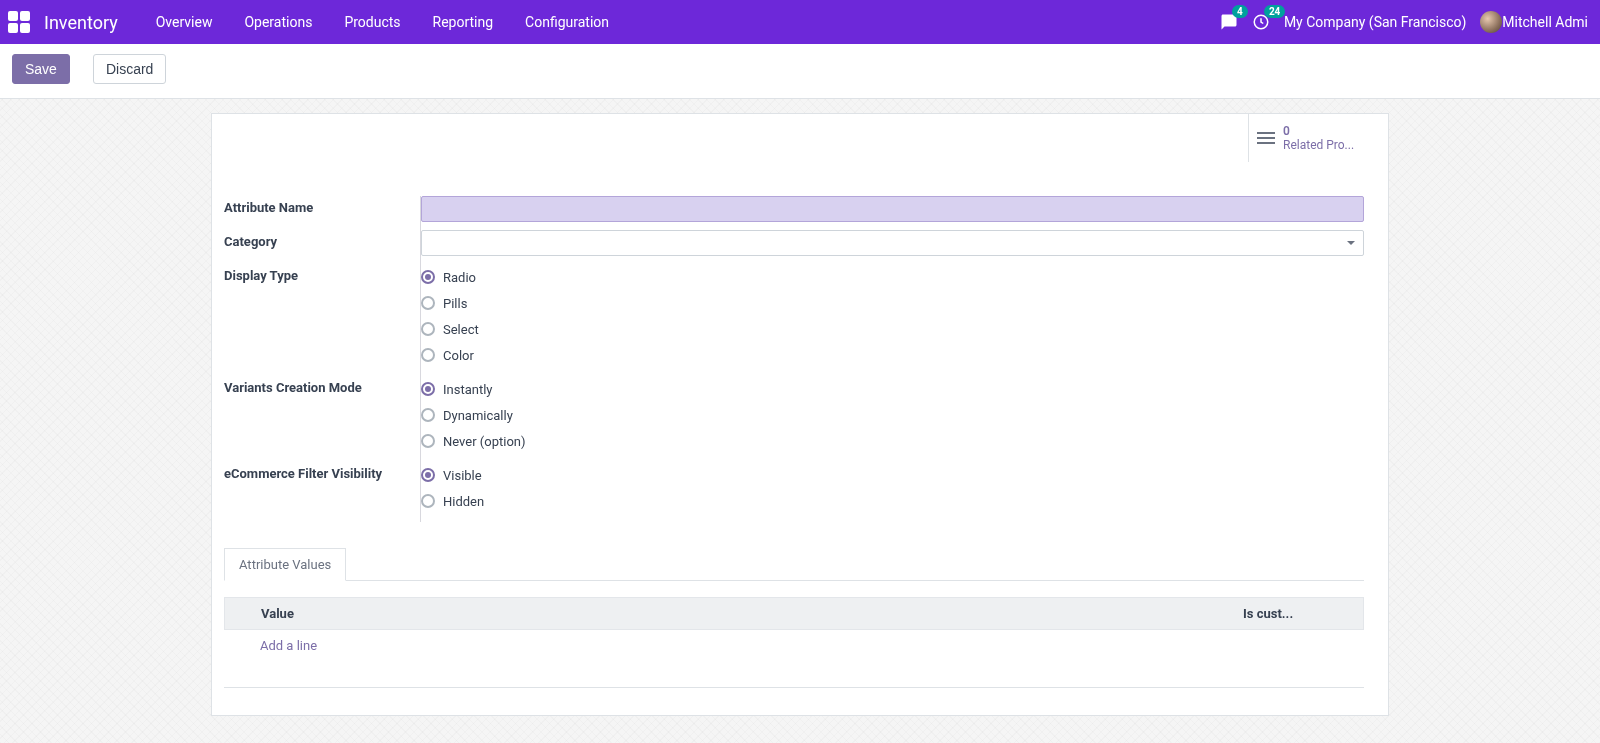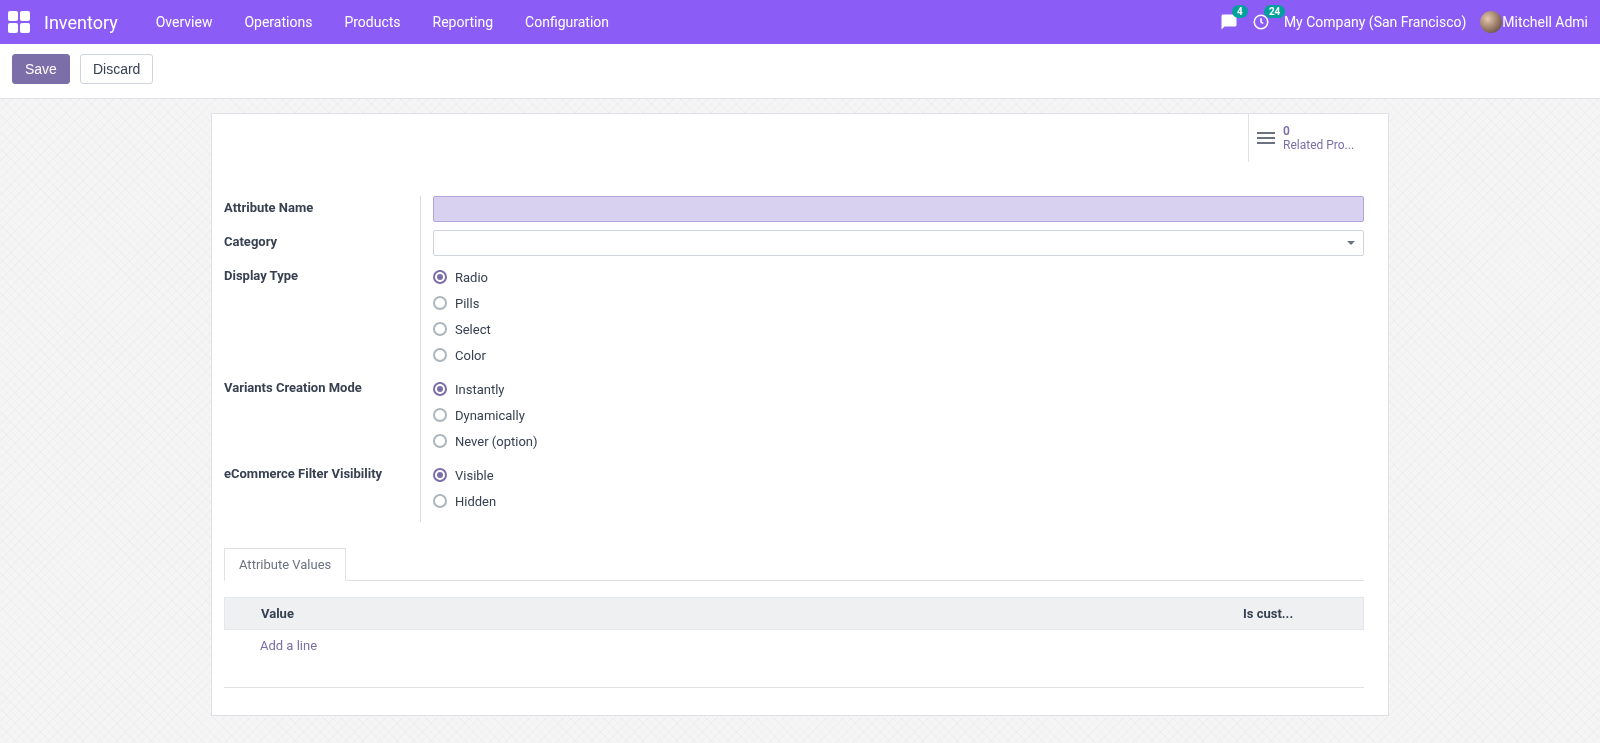--- a/index.html
+++ b/index.html
@@ -11,21 +11,21 @@
         repeating-linear-gradient(45deg, rgba(0,0,0,0.02) 0px, rgba(0,0,0,0.02) 1px, transparent 1px, transparent 6px),
         repeating-linear-gradient(-45deg, rgba(0,0,0,0.02) 0px, rgba(0,0,0,0.02) 1px, transparent 1px, transparent 6px);
       color: #374151;
       width: 1600px;
       height: 743px;
       overflow: hidden;
     }
 
     
     .navbar {
-      background: #8b5cf6;
+      background: #6d28d9;
       height: 44px;
       display: flex;
       align-items: center;
       padding: 0 12px 0 8px;
       color: #fff;
     }
     .app-icon {
       width: 22px;
       height: 22px;
       display: grid;
@@ -97,21 +97,21 @@
       display: flex;
       align-items: baseline;
       gap: 6px;
       font-size: 18px;
       margin-bottom: 10px;
       margin-top: 2px;
     }
     .breadcrumb-link { color: #7c6ea8; cursor: pointer; }
     .breadcrumb-sep { color: #7c6ea8; }
     .breadcrumb-current { color: #8a8ea3; }
-    .cp-buttons { display: flex; gap: 10px; }
+    .cp-buttons { display: flex; gap: 23px; }
     .btn {
       padding: 6px 12px;
       border-radius: 3px;
       font-size: 14px;
       cursor: pointer;
       border: 1px solid;
     }
     .btn-primary { background: #7c6ea8; border-color: #7c6ea8; color: #fff; }
     .btn-secondary { background: #fff; border-color: #ced4da; color: #374151; }
 
@@ -162,21 +162,20 @@
     .form-label {
       width: 196px;
       font-weight: 700;
       font-size: 13px;
       color: #374151;
       padding-top: 4px;
     }
     .form-field {
       flex: 1;
       border-left: 1.5px solid #d8d8de;
-      padding-left: 12px;
       padding-bottom: 8px;
     }
     .input-text {
       width: 100%;
       height: 26px;
       border: 1px solid #b3a5d9;
       background: #d8d1f0;
       border-radius: 2px;
       padding: 2px 6px;
       outline: none;

